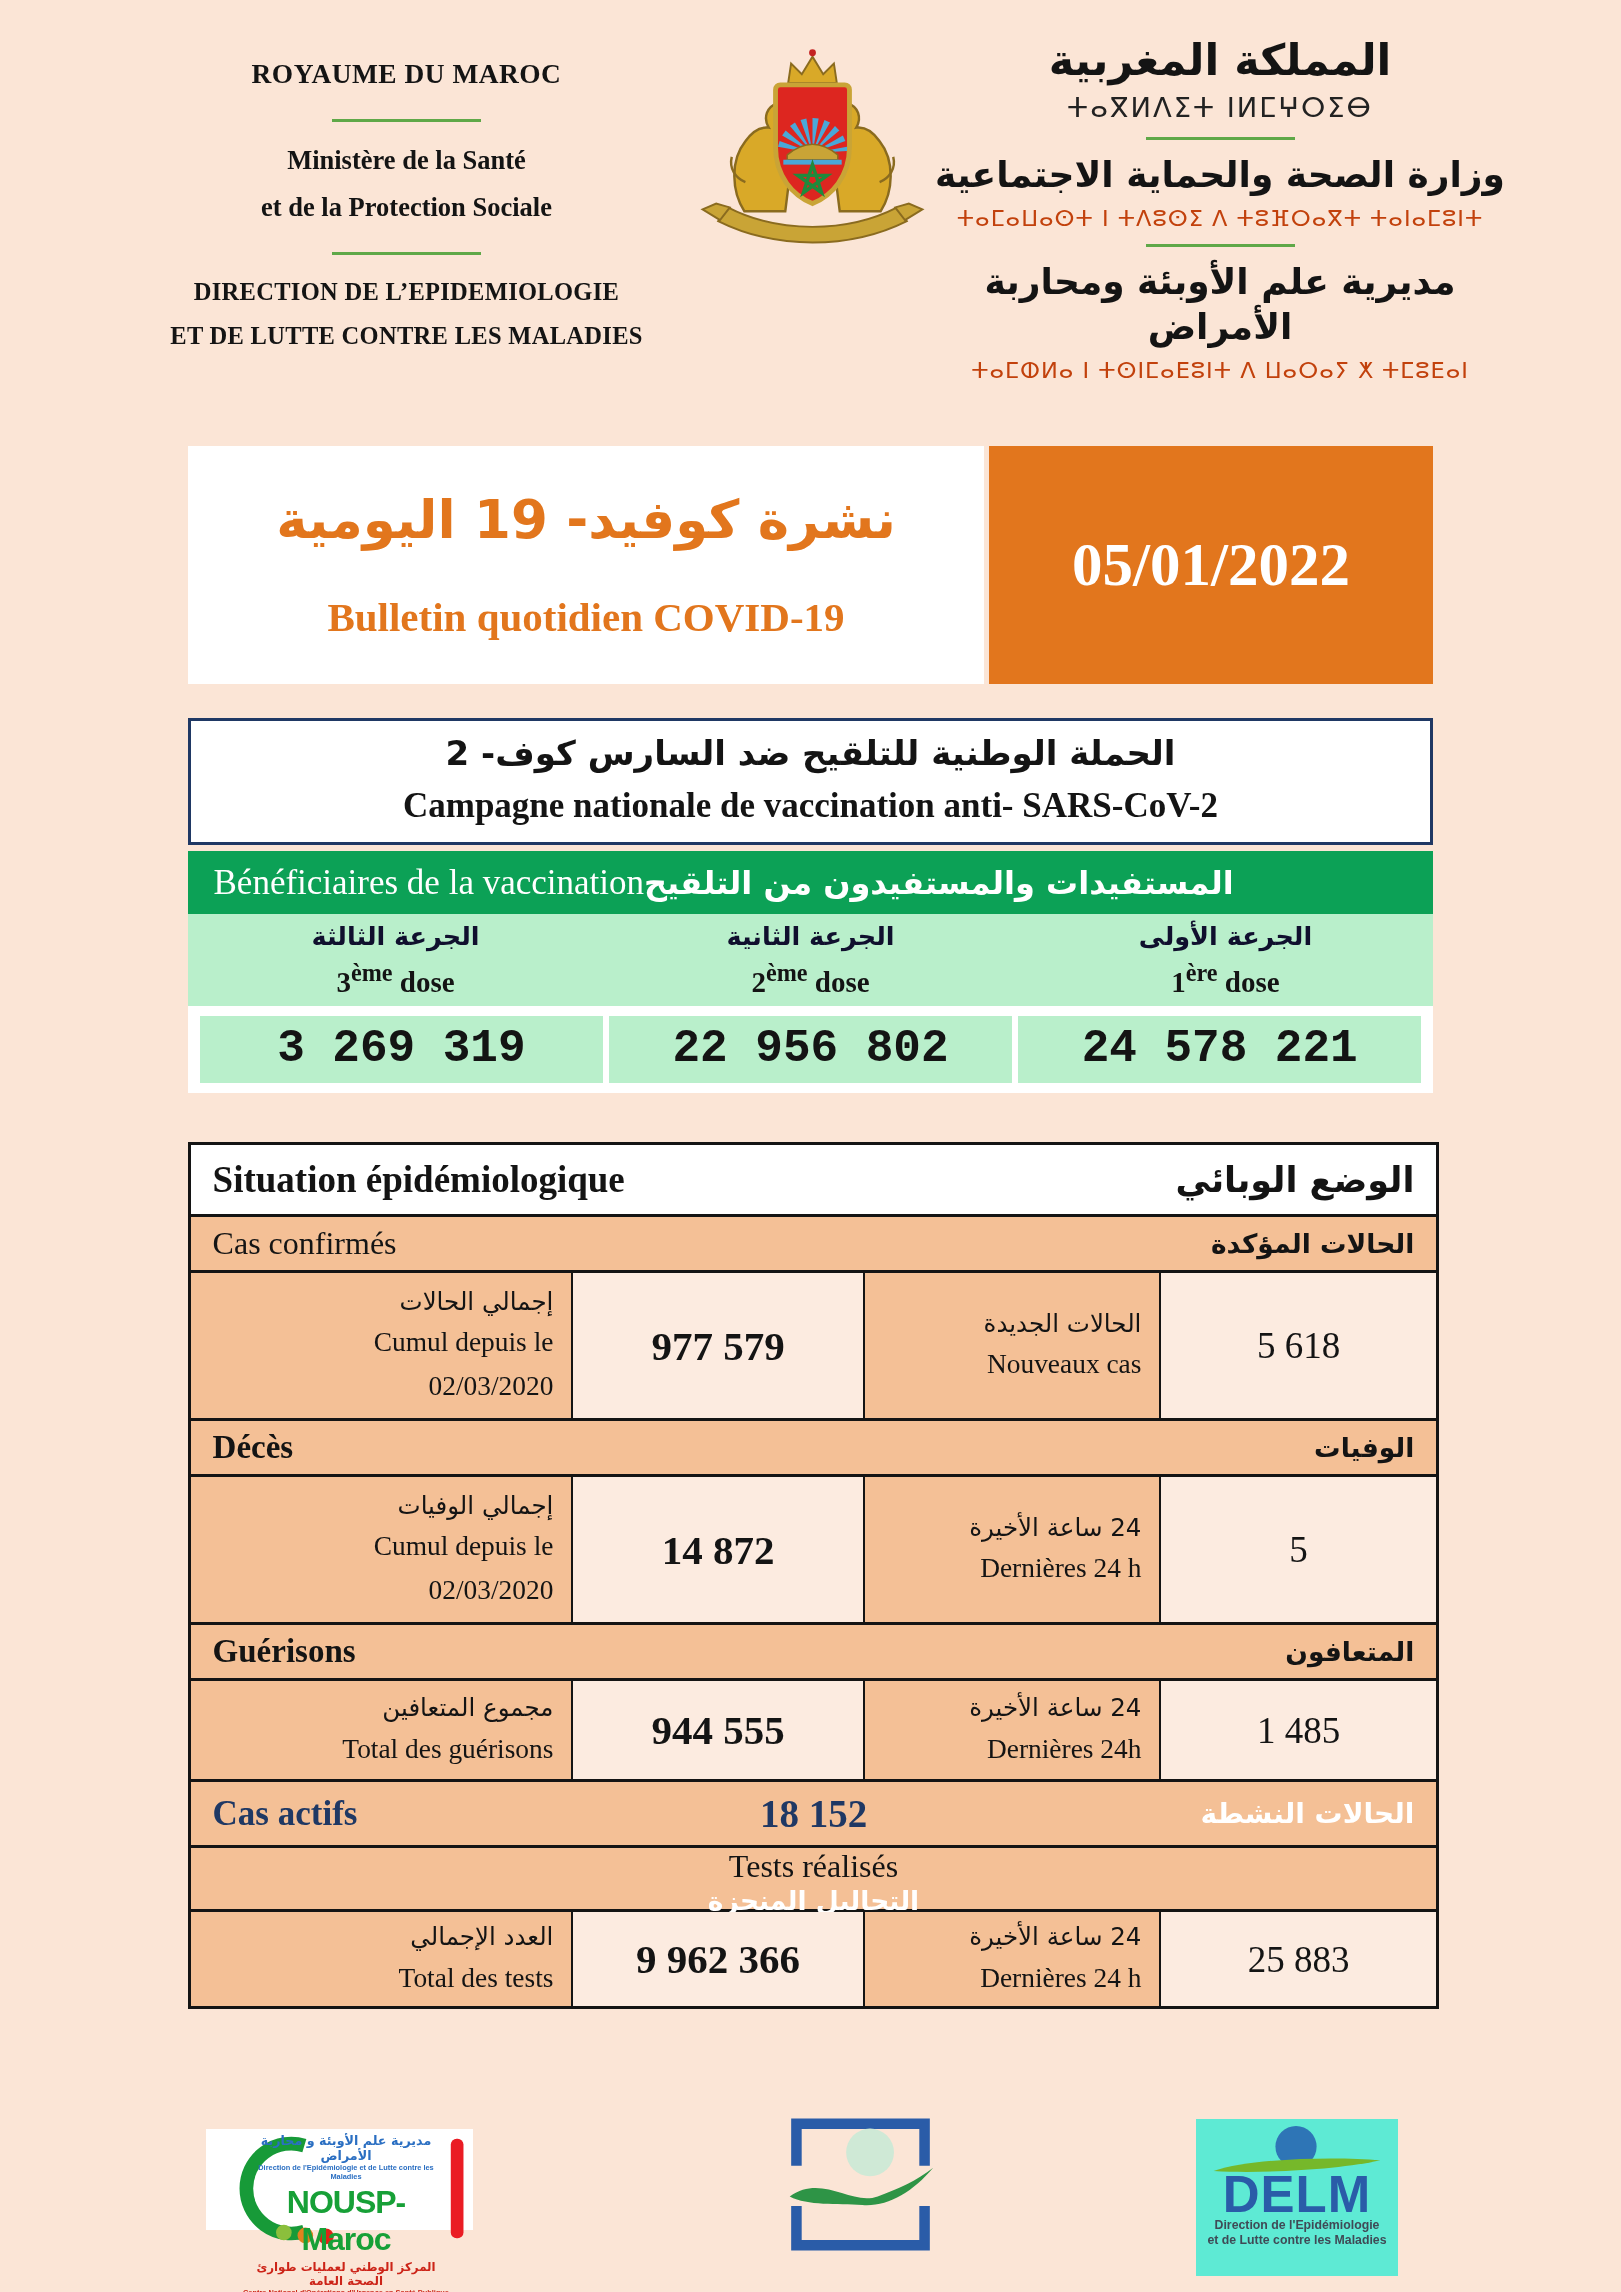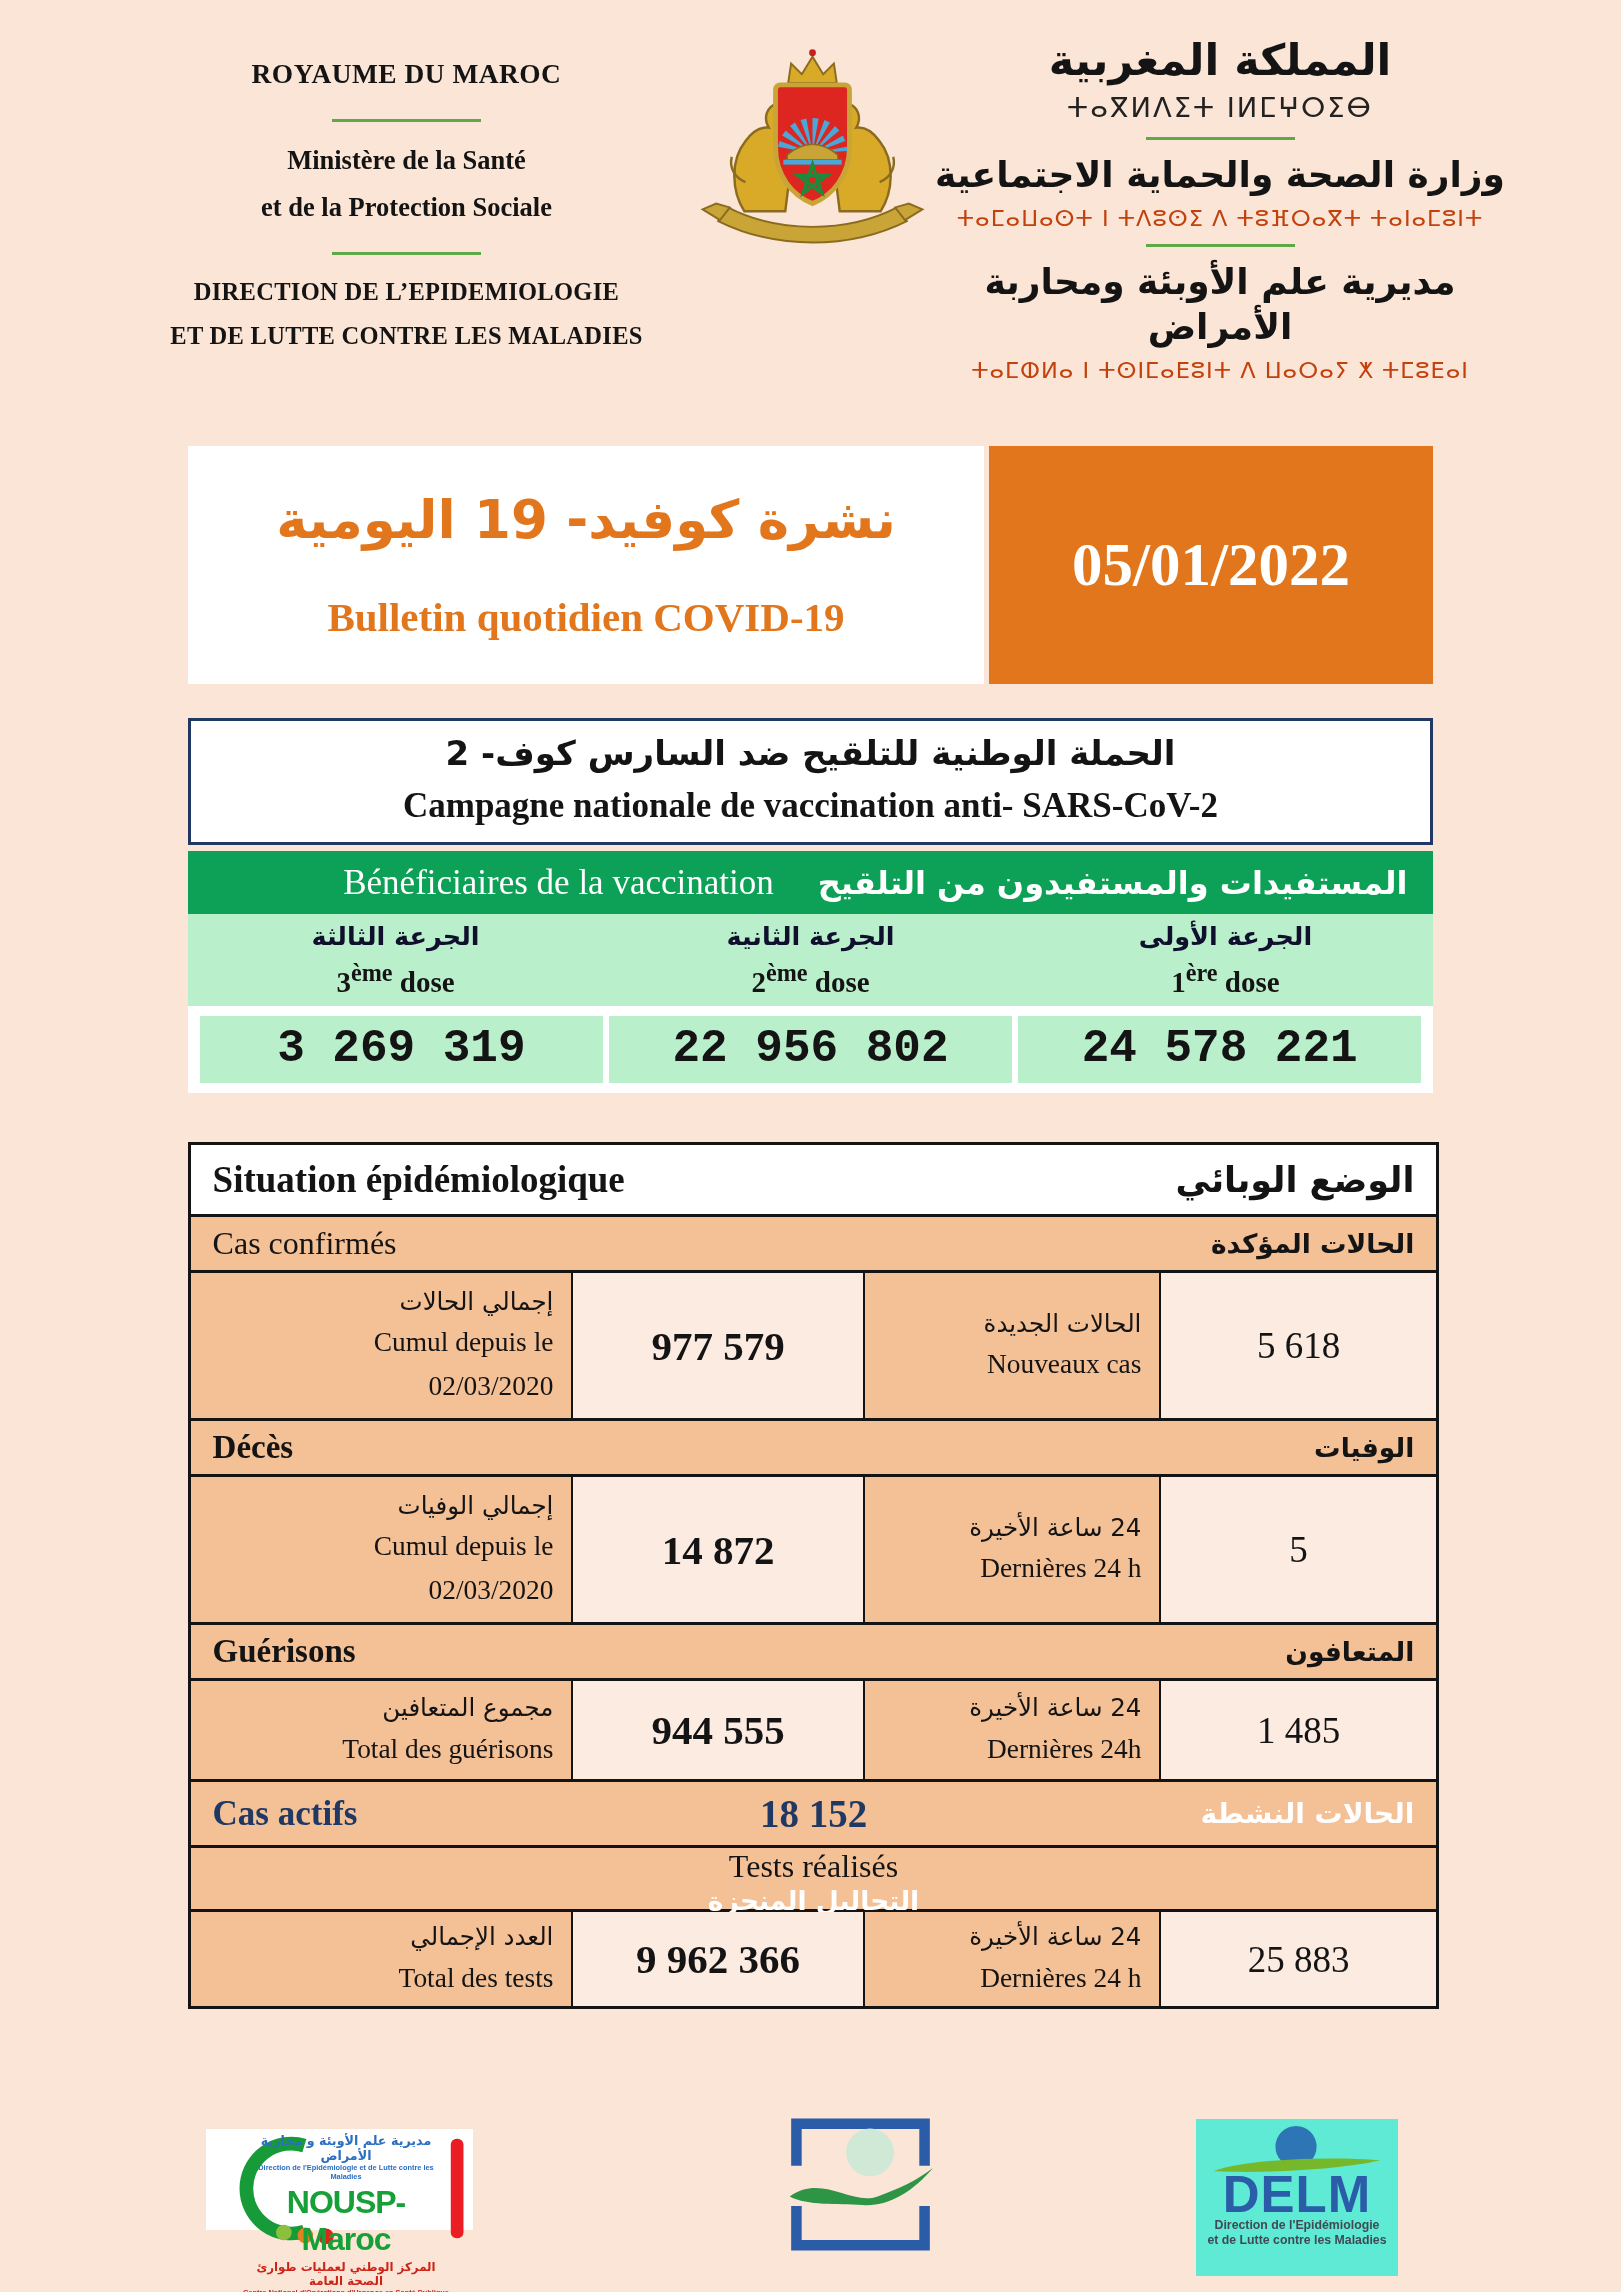--- a/index.html
+++ b/index.html
@@ -33,21 +33,21 @@
   .b-fr{color:#e2761d;font-size:41px;font-weight:bold;}
   .banner-date{position:absolute;left:989px;top:446px;width:444px;height:238px;background:#e2761d;
                display:flex;align-items:center;justify-content:center;color:#fff;font-size:61px;font-weight:bold;}
 
   
   .vacc{position:absolute;left:188px;top:718px;width:1245px;}
   .v-title{background:#fff;border:3.9px solid #1f3864;box-sizing:border-box;text-align:center;padding:11.8px 7.8px 15.7px;}
   .vt-ar{font-size:34px;font-weight:bold;}
   .vt-fr{font-size:35px;font-weight:bold;margin-top:13.7px;}
   .v-band{margin-top:5.9px;background:#0ca156;height:63px;display:flex;align-items:center;
-          justify-content:flex-end;padding:0 25.5px;color:#fff;gap:44px;}
+          justify-content:flex-start;padding:0 25.5px;color:#fff;}
   .vb-fr{font-size:35px;}
   .vb-ar{font-size:32px;font-weight:bold;}
   .v-doses{background:#b9efcb;display:flex;height:92px;}
   .v-dose-col{flex:1;display:flex;flex-direction:column;align-items:center;justify-content:center;}
   .d-ar{font-size:25.5px;font-weight:bold;color:#10102e;}
   .d-fr{font-size:29px;font-weight:bold;margin-top:7.8px;}
   .v-values{background:#fff;display:flex;gap:6px;padding:9.8px 11.8px;font-family:Liberation Mono, monospace;}
   .v-box{flex:1;background:#b9efcb;height:67px;display:flex;align-items:center;justify-content:center;
          font-size:46px;font-weight:bold;}
 

